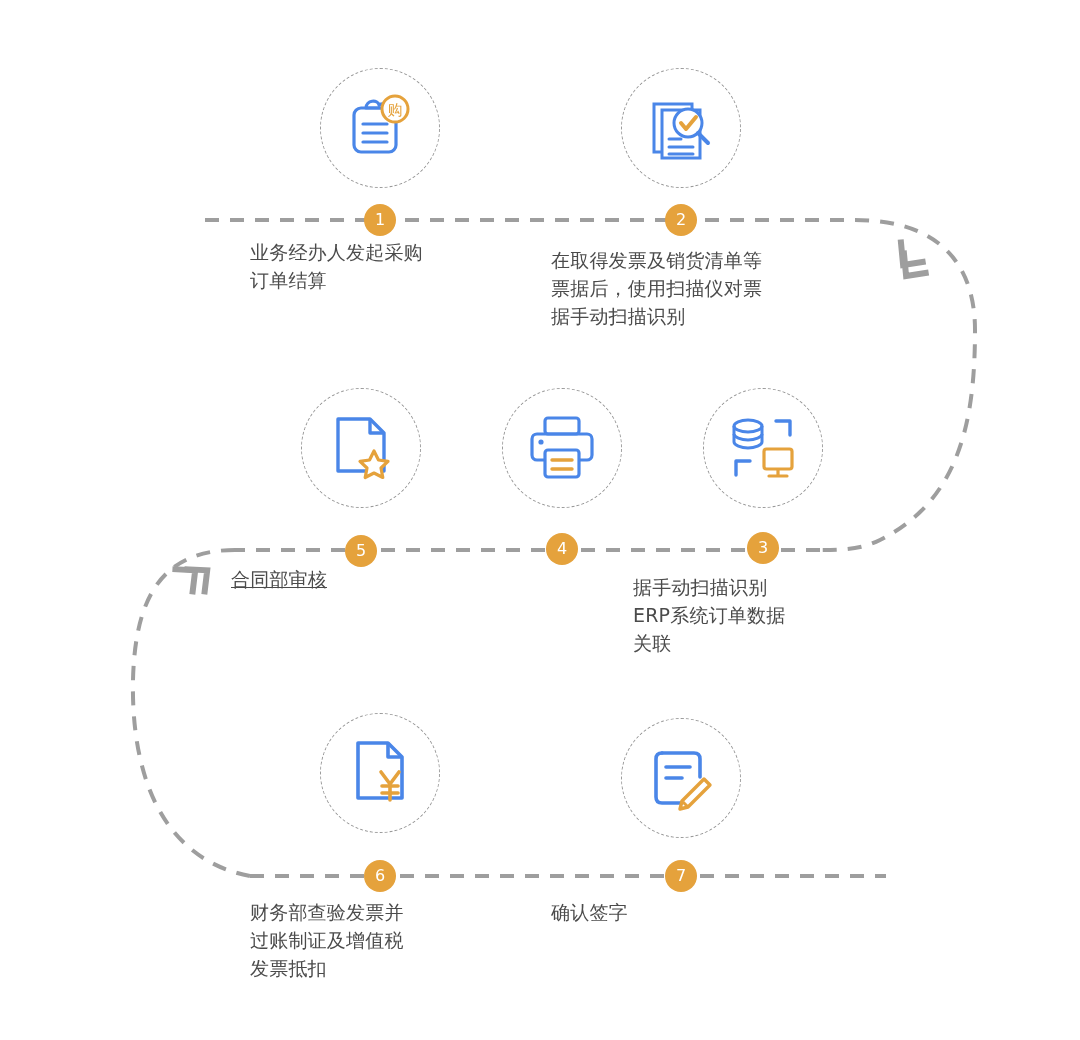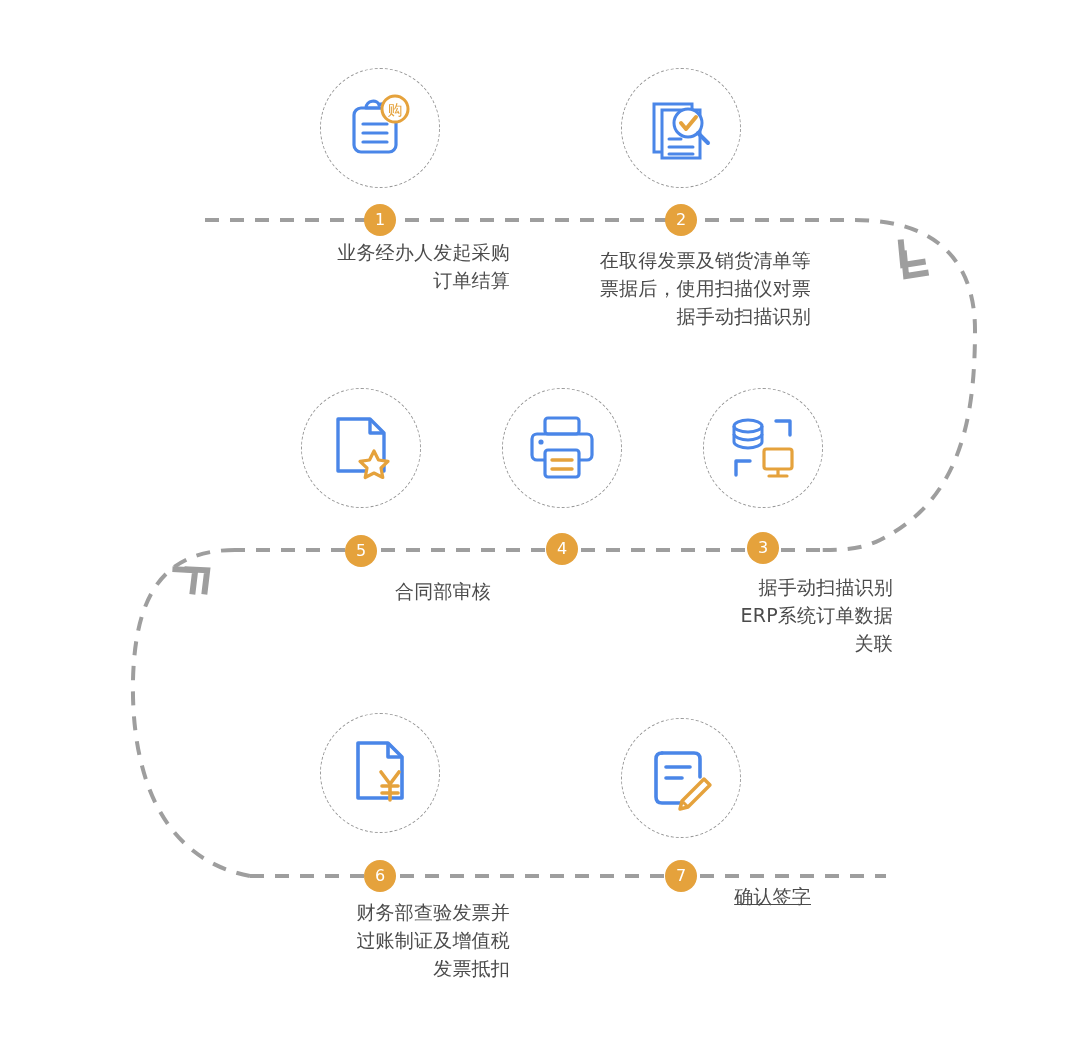--- a/index.html
+++ b/index.html
@@ -56,21 +56,21 @@
     font-size: 16px;
     line-height: 32px;
     text-align: center;
     font-family: "DejaVu Sans", "Liberation Sans", sans-serif;
   }
   .caption {
     position: absolute;
     left: 50%;
     margin-left: -130px;
     width: 260px;
-    text-align: right;
+    text-align: left;
     color: #4b4b4b;
     font-size: 19px;
     line-height: 1.48;
     letter-spacing: 0.2px;
     white-space: pre-line;
   }
 </style>
 </head>
 <body>
 
@@ -167,21 +167,21 @@
 
   <div class="step" style="left:361px; top:388px; height:280px;">
     <div class="icon-ring" style="top:0;">
       <svg width="78" height="78" viewBox="0 0 78 78">
         <path d="M16 10 H 48 L 62 24 V 62 H 16 Z" fill="none" stroke="#4a86e8" stroke-width="3.4" stroke-linejoin="round"></path>
         <path d="M48 10 V 24 H 62" fill="none" stroke="#4a86e8" stroke-width="3.4" stroke-linejoin="round"></path>
         <path d="M52 42 L 56.5 51 L 66 52.4 L 59 59 L 60.8 68.5 L 52 64 L 43.2 68.5 L 45 59 L 38 52.4 L 47.5 51 Z" fill="#ffffff" stroke="#e5a23c" stroke-width="3.2" stroke-linejoin="round"></path>
       </svg>
     </div>
     <div class="badge" style="top:147px;">5</div>
-    <div class="caption" style="top:189px;">合同部审核</div>
+    <div class="caption" style="top:177px;text-decoration:underline;">合同部审核</div>
   </div>
 
   <div class="step" style="left:380px; top:713px; height:290px;">
     <div class="icon-ring" style="top:0;">
       <svg width="78" height="78" viewBox="0 0 78 78">
         <path d="M17 9 H 47 L 61 23 V 64 H 17 Z" fill="none" stroke="#4a86e8" stroke-width="3.6" stroke-linejoin="round"></path>
         <path d="M47 9 V 23 H 61" fill="none" stroke="#4a86e8" stroke-width="3.6" stroke-linejoin="round"></path>
         <g stroke="#e5a23c" stroke-width="3.6" stroke-linecap="round" fill="none">
           <path d="M40 38 L 49 50 L 58 38"></path>
           <line x1="41" y1="52" x2="57" y2="52"></line>
@@ -201,16 +201,16 @@
       <svg width="78" height="78" viewBox="0 0 78 78">
         <path d="M20 14 H 52 C 56 14 58 16 58 20 V 38" fill="none" stroke="#4a86e8" stroke-width="3.6" stroke-linecap="round"></path>
         <path d="M20 14 C 16 14 14 16 14 20 V 58 C 14 62 16 64 20 64 H 40" fill="none" stroke="#4a86e8" stroke-width="3.6" stroke-linecap="round"></path>
         <line x1="24" y1="28" x2="48" y2="28" stroke="#4a86e8" stroke-width="3.6" stroke-linecap="round"></line>
         <line x1="24" y1="39" x2="40" y2="39" stroke="#4a86e8" stroke-width="3.6" stroke-linecap="round"></line>
         <path d="M62 40 L 68 46 L 46 68 L 38 70 L 40 62 Z" fill="none" stroke="#e5a23c" stroke-width="3.4" stroke-linejoin="round"></path>
         <line x1="41" y1="63" x2="46" y2="68" stroke="#e5a23c" stroke-width="3"></line>
       </svg>
     </div>
     <div class="badge" style="top:142px;">7</div>
-    <div class="caption" style="top:164px;text-decoration:underline;">确认签字</div>
+    <div class="caption" style="top:180px;">确认签字</div>
   </div>
 
 </div>
 
 </body></html>

